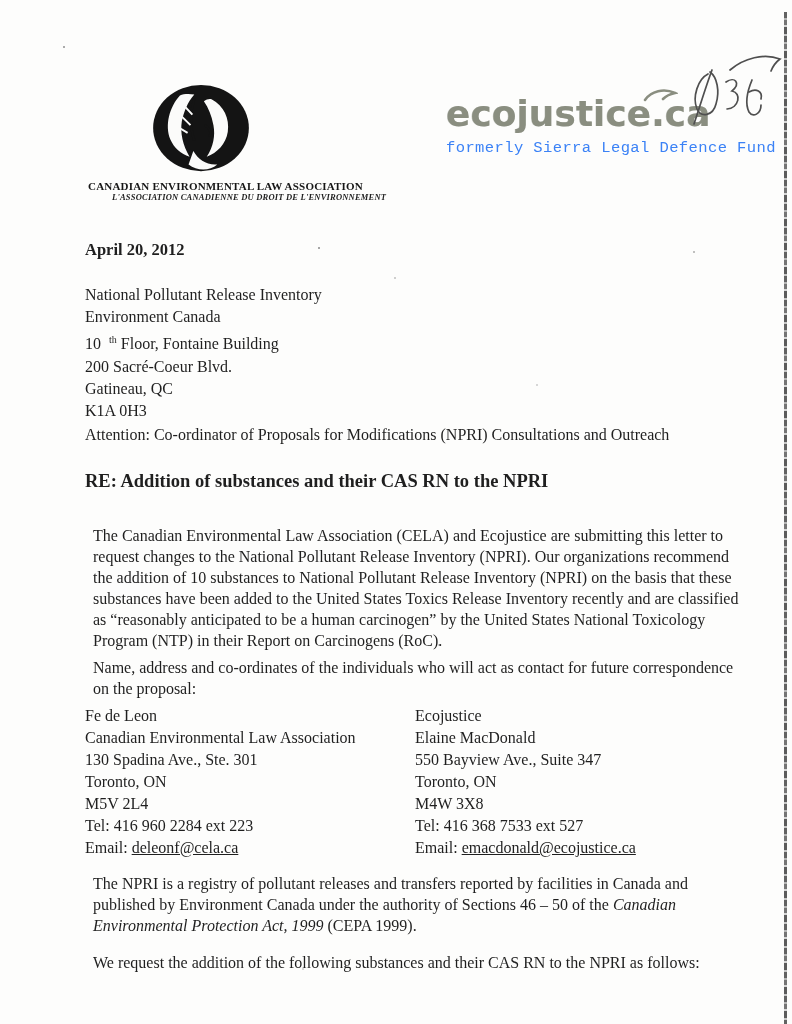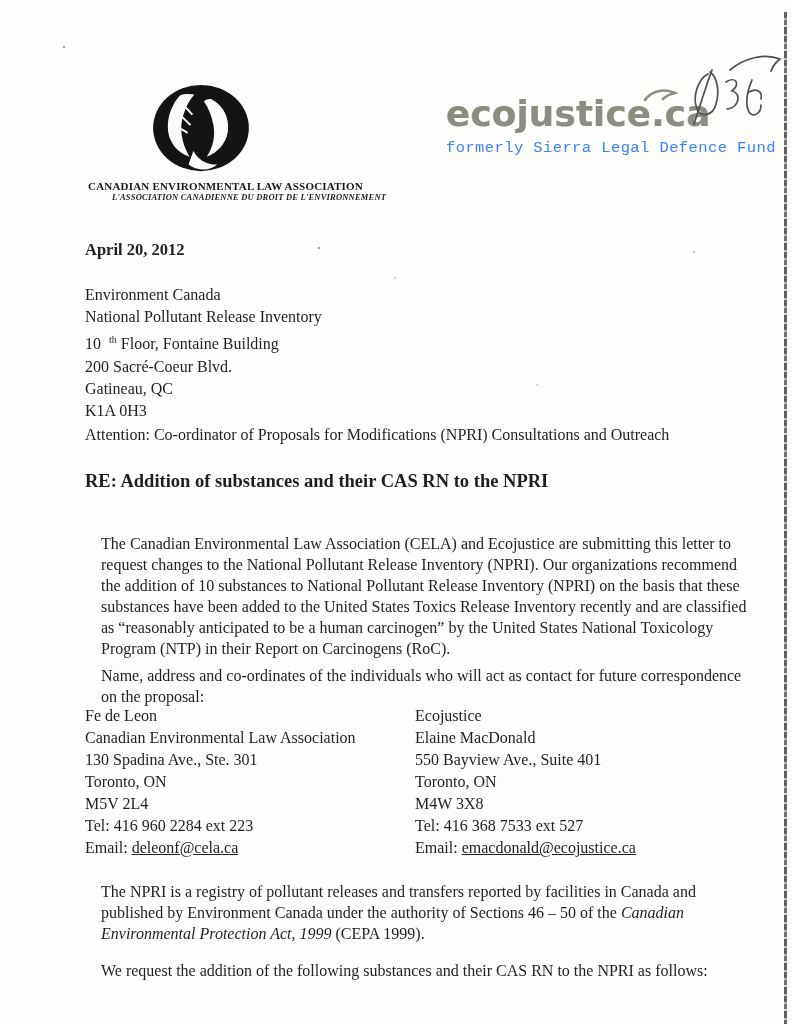--- a/index.html
+++ b/index.html
@@ -53,21 +53,21 @@
       438px 644px 0 0 rgba(120,120,120,.3),
       302px 968px 0 0 rgba(125,125,125,.3);
   }
 
   
   .date{position:absolute;left:85px;top:240px;font-weight:bold;font-size:16.5px;}
   .recipient{position:absolute;left:85px;top:284px;font-size:16px;line-height:22.4px;}
   .recipient sup{font-size:10px;padding-left:8px;}
   .attention{position:absolute;left:85px;top:424px;width:630px;font-weight:normal;font-size:16px;line-height:22px;}
   .re{position:absolute;left:85px;top:471px;font-weight:bold;font-size:18.5px;}
-  .para{position:absolute;left:85px;width:652px;margin:16px;font-size:16px;line-height:21px;}
+  .para{position:absolute;left:85px;width:652px;margin:8px;font-size:16px;line-height:21px;}
   .p1{top:517px;}
   .p2{top:649px;}
   .p3{top:865px;}
   .p4{top:944px;}
   .contacts{position:absolute;left:85px;top:705px;width:660px;display:flex;font-size:16px;line-height:22px;}
   .contact-col-left{width:330px;}
   .contact-col-right{flex:1;}
   .email{text-decoration:underline;}
   .italic{font-style:italic;}
 </style>
@@ -108,22 +108,22 @@
       <path d="M40 30 C49 24 55 31 46 39 C56 41 53 56 41 57"></path>
       <path d="M66 28 C61 40 59 52 63 60 C67 66 75 62 75 53"></path>
       <path d="M63 40 C70 36 77 39 75 47"></path>
       <path d="M44 18 C58 6 78 1 94 7 C90 10 87 14 85 19"></path>
     </g>
   </svg>
 
   <div class="date">April 20, 2012</div>
 
   <div class="recipient">
+    <div>National Pollutant Release Inventory</div>
     <div>Environment Canada</div>
-    <div>National Pollutant Release Inventory</div>
     <div><span>10</span><sup>th</sup><span> Floor, Fontaine Building</span></div>
     <div>200 Sacré-Coeur Blvd.</div>
     <div>Gatineau, QC</div>
     <div>K1A 0H3</div>
   </div>
 
   <div class="attention">Attention: Co-ordinator of Proposals for Modifications (NPRI) Consultations and Outreach</div>
 
   <div class="re">RE: Addition of substances and their CAS RN to the NPRI</div>
 
@@ -137,21 +137,21 @@
       <div>Canadian Environmental Law Association</div>
       <div>130 Spadina Ave., Ste. 301</div>
       <div>Toronto, ON</div>
       <div>M5V 2L4</div>
       <div>Tel: 416 960 2284 ext 223</div>
       <div><span>Email: </span><span class="email">deleonf@cela.ca</span></div>
     </div>
     <div class="contact-col-right">
       <div>Ecojustice</div>
       <div>Elaine MacDonald</div>
-      <div>550 Bayview Ave., Suite 401</div>
+      <div>550 Bayview Ave., Suite 347</div>
       <div>Toronto, ON</div>
       <div>M4W 3X8</div>
       <div>Tel: 416 368 7533 ext 527</div>
       <div><span>Email: </span><span class="email">emacdonald@ecojustice.ca</span></div>
     </div>
   </div>
 
   <p class="para p3"><span>The NPRI is a registry of pollutant releases and transfers reported by facilities in Canada and published by Environment Canada under the authority of Sections 46 – 50 of the </span><span class="italic">Canadian Environmental Protection Act, 1999</span><span> (CEPA 1999).</span></p>
 
   <p class="para p4">We request the addition of the following substances and their CAS RN to the NPRI as follows:</p>

